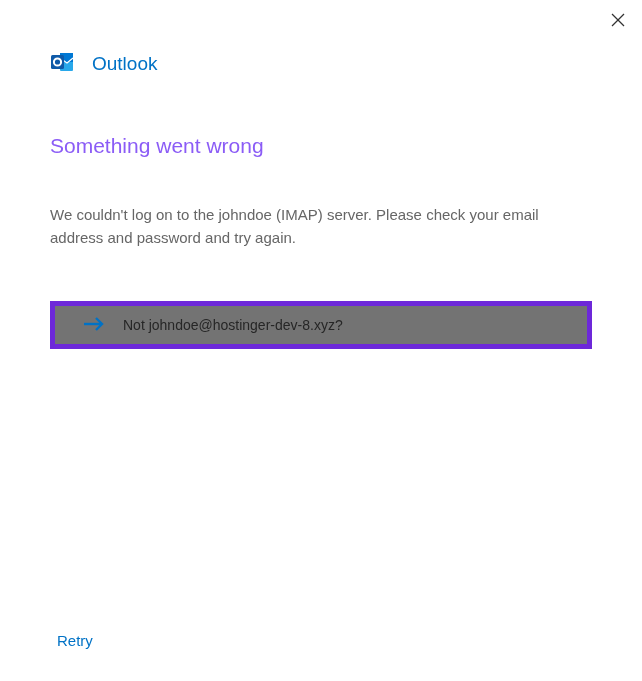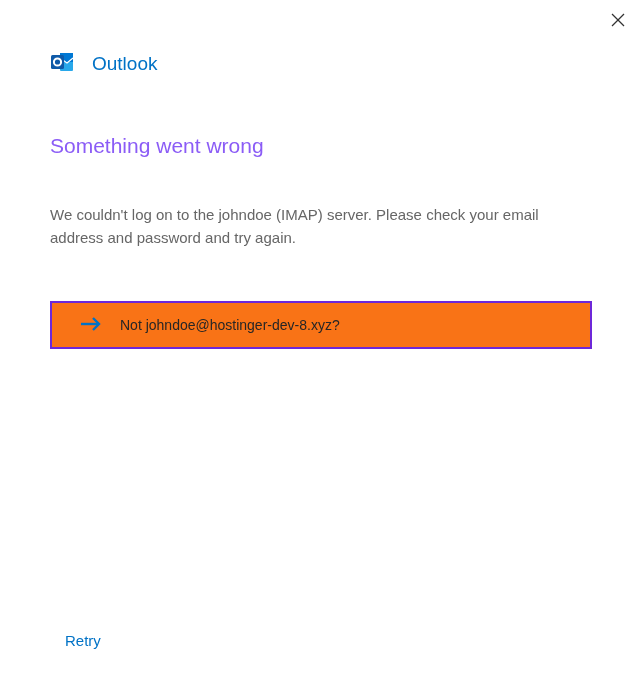--- a/index.html
+++ b/index.html
@@ -48,22 +48,22 @@
       color: #666666;
       line-height: 1.5;
       margin-bottom: 52px;
       max-width: 520px;
     }
     .option-btn {
       display: flex;
       align-items: center;
       width: 100%;
       height: 48px;
-      background: #f97316;
-      border: 2px solid #6d28d9;
+      background: #737373;
+      border: 5px solid #6d28d9;
       padding: 0 28px;
       gap: 18px;
       cursor: pointer;
       font-family: inherit;
       font-size: 14px;
       color: #262626;
       text-align: left;
     }
     .option-btn .arrow {
       flex-shrink: 0;
@@ -76,21 +76,21 @@
       padding: 2px;
       margin-bottom: 16px;
       position: relative;
       top: -2px;
     }
     .highlighted .option-btn {
       width: 100%;
     }
     .retry-link {
       position: absolute;
-      left: 65px;
+      left: 57px;
       bottom: 32px;
       color: #0072c6;
       font-size: 15px;
       cursor: pointer;
     }
   </style>
 </head>
 <body>
 
 <div class="close-btn">

